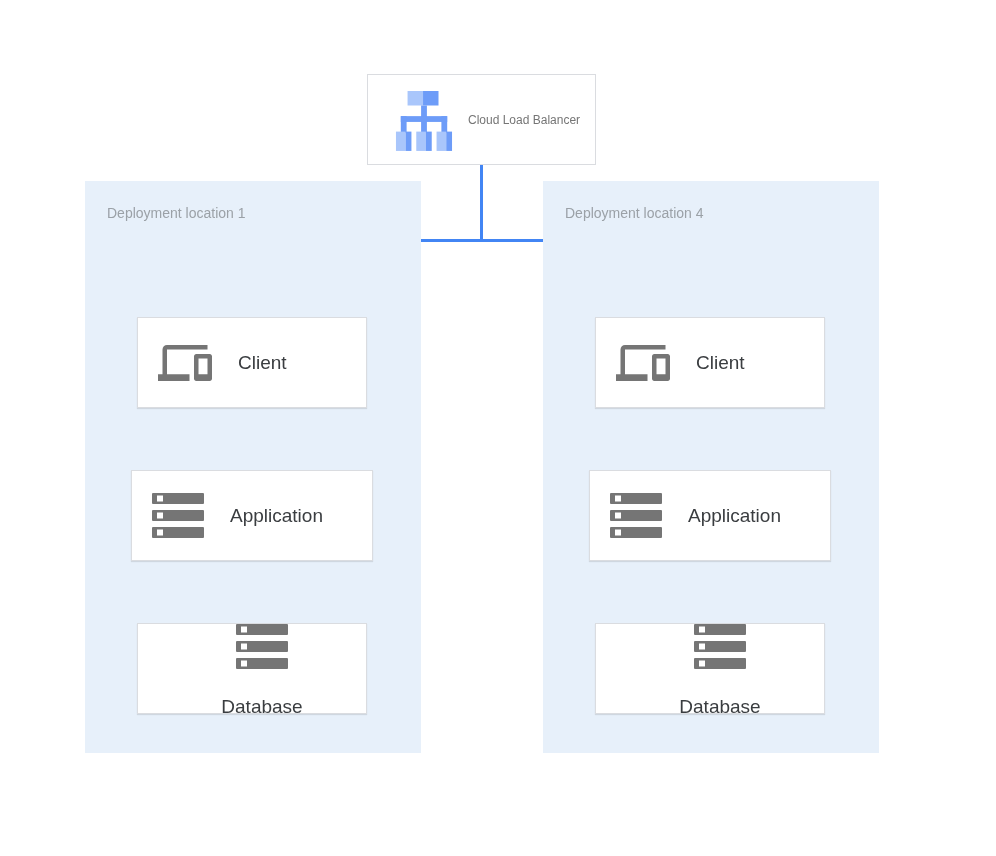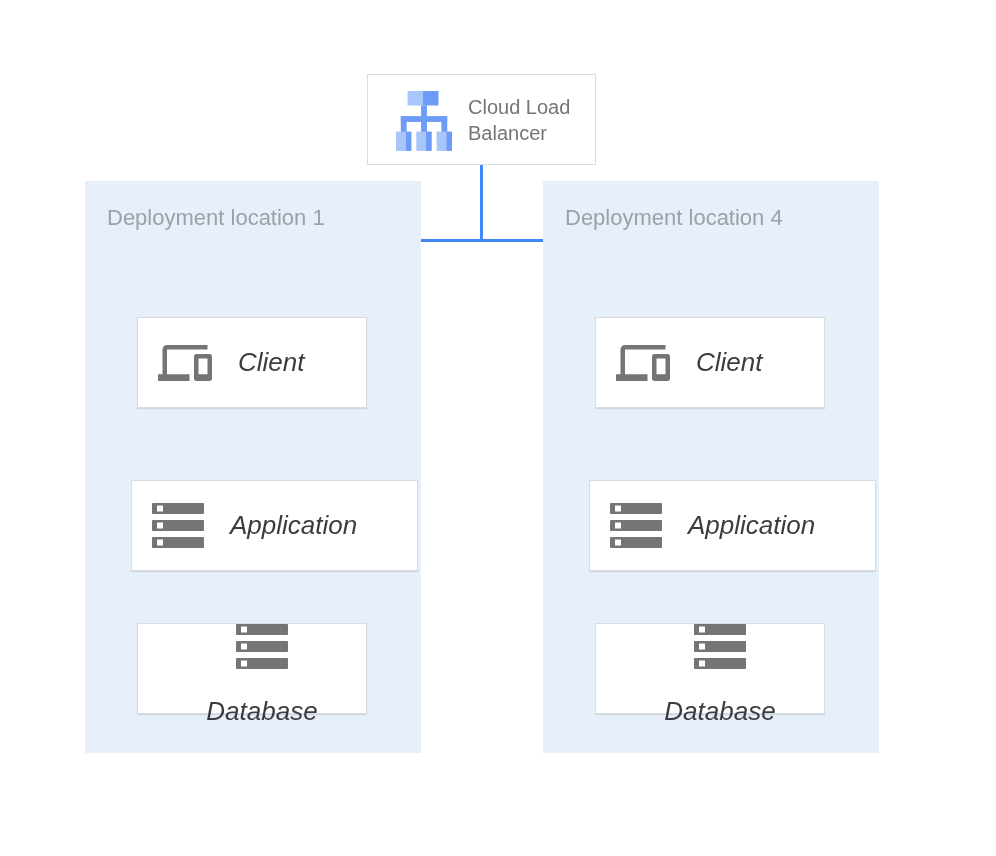--- a/index.html
+++ b/index.html
@@ -39,61 +39,60 @@
     box-sizing: border-box;
     background: #ffffff;
     border: 1px solid var(--node-border, #DADCE0);
     display: flex;
     align-items: center;
     padding-left: 27px;
     gap: 15px;
   }
   .lb-label {
     width: 118px;
-    font-size: 20px;
+    font-size: 12px;
     line-height: 26px;
     color: var(--lb-label-gray, #757575);
   }
   .lb-icon-light  { fill: var(--lb-icon-light-blue, #A9C6FB); }
   .lb-icon-medium { fill: var(--lb-icon-medium-blue, #6D9CF8); }
   
   .zone {
     position: absolute;
     top: 181px;
     width: 336px; height: 572px;
     background: var(--zone-background, #E7F0FA);
   }
   .zone-left  { left: 85px;  }
   .zone-right { left: 543px; }
   .zone-label {
     position: absolute;
     left: 22px; top: 24px;
-    font-size: 22px;
+    font-size: 14px;
     color: var(--zone-label-gray, #9BA1A7);
   }
   
   .node {
     position: absolute;
     height: 91px;
     box-sizing: border-box;
     background: #ffffff;
     border: 1px solid var(--node-border, #DADCE0);
     box-shadow: 0 1px 1px rgba(0,0,0,0.10);
     display: flex;
     align-items: center;
     padding-left: 20px;
     gap: 26px;
   }
   .node-client      { left: 52px; top: 136px; width: 230px; }
-  .node-application { left: 46px; top: 299px; width: 287px; }
+  .node-application { left: 46px; top: 289px; width: 242px; }
   .node-database    { left: 52px; top: 442px; width: 230px; flex-direction: column; }
   .node-label {
-    font-size: 26px;
+    font-size: 19px;
     color: var(--node-label-color, #3A3D40);
-    font-style: italic;
   }
   .gray-icon { fill: var(--icon-gray, #757575); }
   .icon-box { flex: 0 0 auto; display: flex; align-items: center; }
 </style>
 </head>
 <body>
 
 <div class="canvas">
 
   <svg class="connectors" viewBox="0 0 996 856" xmlns="http://www.w3.org/2000/svg">

